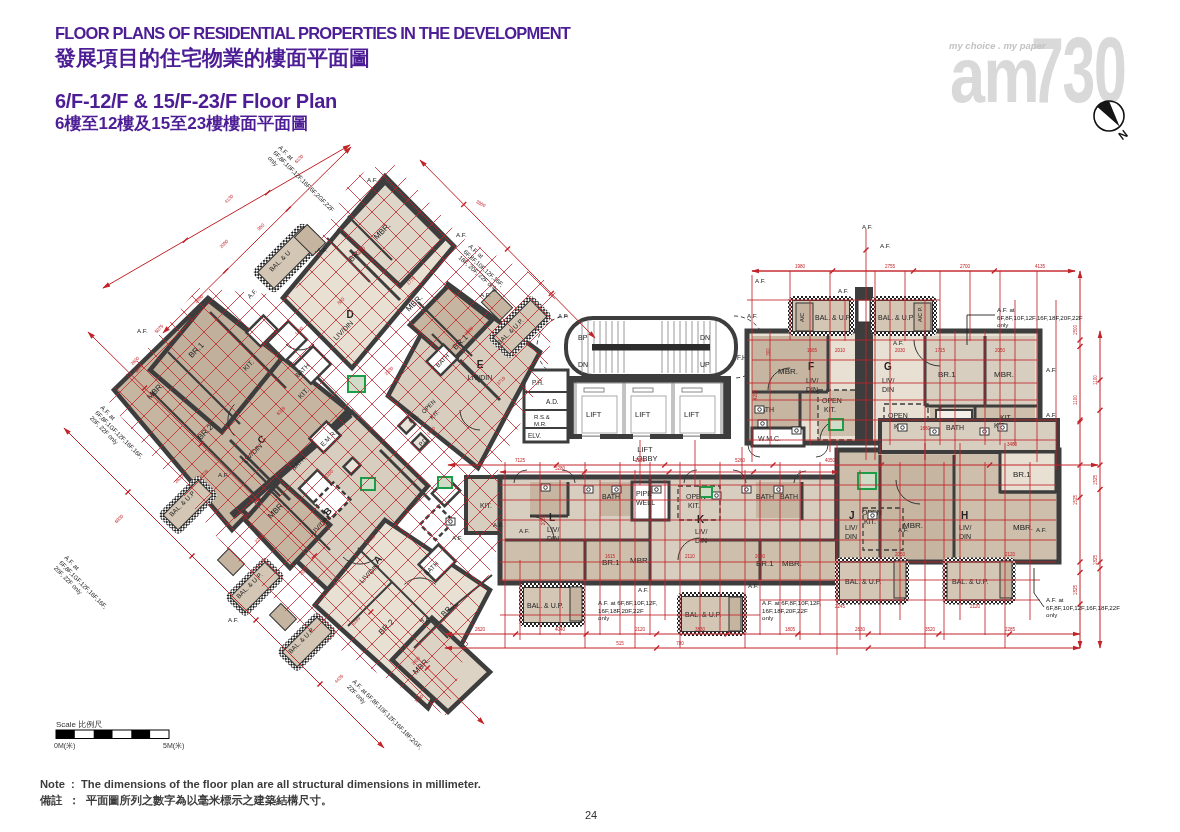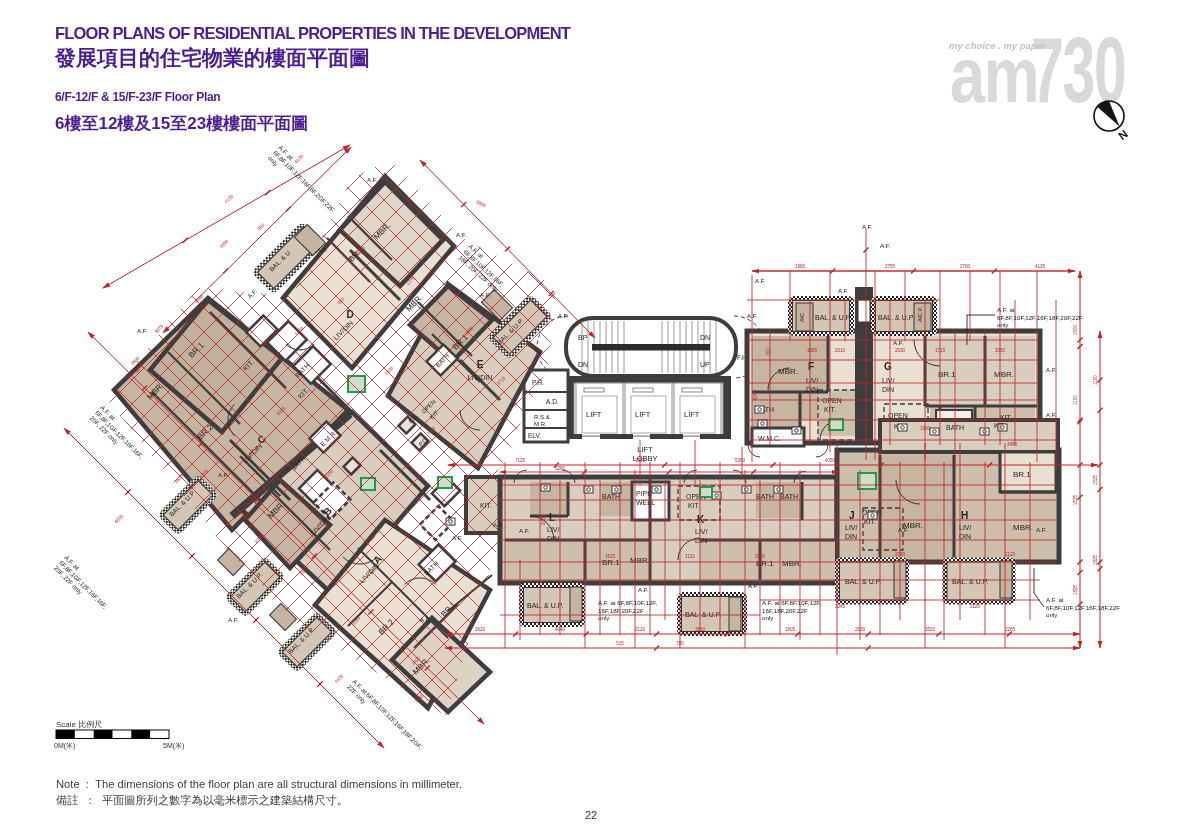--- a/index.html
+++ b/index.html
@@ -1,33 +1,33 @@
 <!DOCTYPE html>
 <html><head>
 <meta charset="utf-8">
 <style>
   html,body{margin:0;padding:0;}
   body{width:1180px;height:832px;background:#ffffff;font-family:"Liberation Sans",sans-serif;position:relative;overflow:hidden;}
   .ttl{position:absolute;left:55px;color:#4c1d95;font-weight:bold;}
   #t1{top:24px;font-size:16.5px;letter-spacing:-0.8px;}
   #t2{top:44px;font-size:21px;}
-  #t3{top:90px;font-size:12px;letter-spacing:-0.3px;}
+  #t3{top:90px;font-size:20px;letter-spacing:-0.3px;}
   #t4{top:112px;font-size:17px;}
-  #note{position:absolute;left:56px;top:776px;font-size:11.2px;color:#3c3c3c;line-height:16px;}
+  #note{position:absolute;left:40px;top:776px;font-size:11.2px;color:#3c3c3c;line-height:16px;font-weight:bold;}
   #pg{position:absolute;left:585px;top:809px;font-size:11px;color:#333;}
   svg text{font-family:"Liberation Sans",sans-serif;}
 </style>
 </head>
 <body>
 <div class="ttl" id="t1">FLOOR PLANS OF RESIDENTIAL PROPERTIES IN THE DEVELOPMENT</div>
 <div class="ttl" id="t2">發展項目的住宅物業的樓面平面圖</div>
 <div class="ttl" id="t3">6/F-12/F &amp; 15/F-23/F Floor Plan</div>
 <div class="ttl" id="t4">6樓至12樓及15至23樓樓面平面圖</div>
 <div id="note">Note&nbsp;&nbsp;:&nbsp;&nbsp;The dimensions of the floor plan are all structural dimensions in millimeter.<br>備註&nbsp;&nbsp;：&nbsp;&nbsp;平面圖所列之數字為以毫米標示之建築結構尺寸。</div>
-<div id="pg">22</div>
+<div id="pg">24</div>
 <svg width="1180" height="832" viewBox="0 0 1180 832" style="position:absolute;left:0;top:0;">
 <defs>
   <pattern id="chk" width="4" height="4" patternUnits="userSpaceOnUse">
     <rect width="4" height="4" fill="#ffffff"></rect>
     <rect width="2" height="2" fill="#222222"></rect>
     <rect x="2" y="2" width="2" height="2" fill="#222222"></rect>
   </pattern>
   <marker id="ar" viewBox="0 0 10 10" refX="9" refY="5" markerWidth="8" markerHeight="8" orient="auto-start-reverse">
     <path d="M0,2 L10,5 L0,8 z" fill="#c22328"></path>
   </marker>

